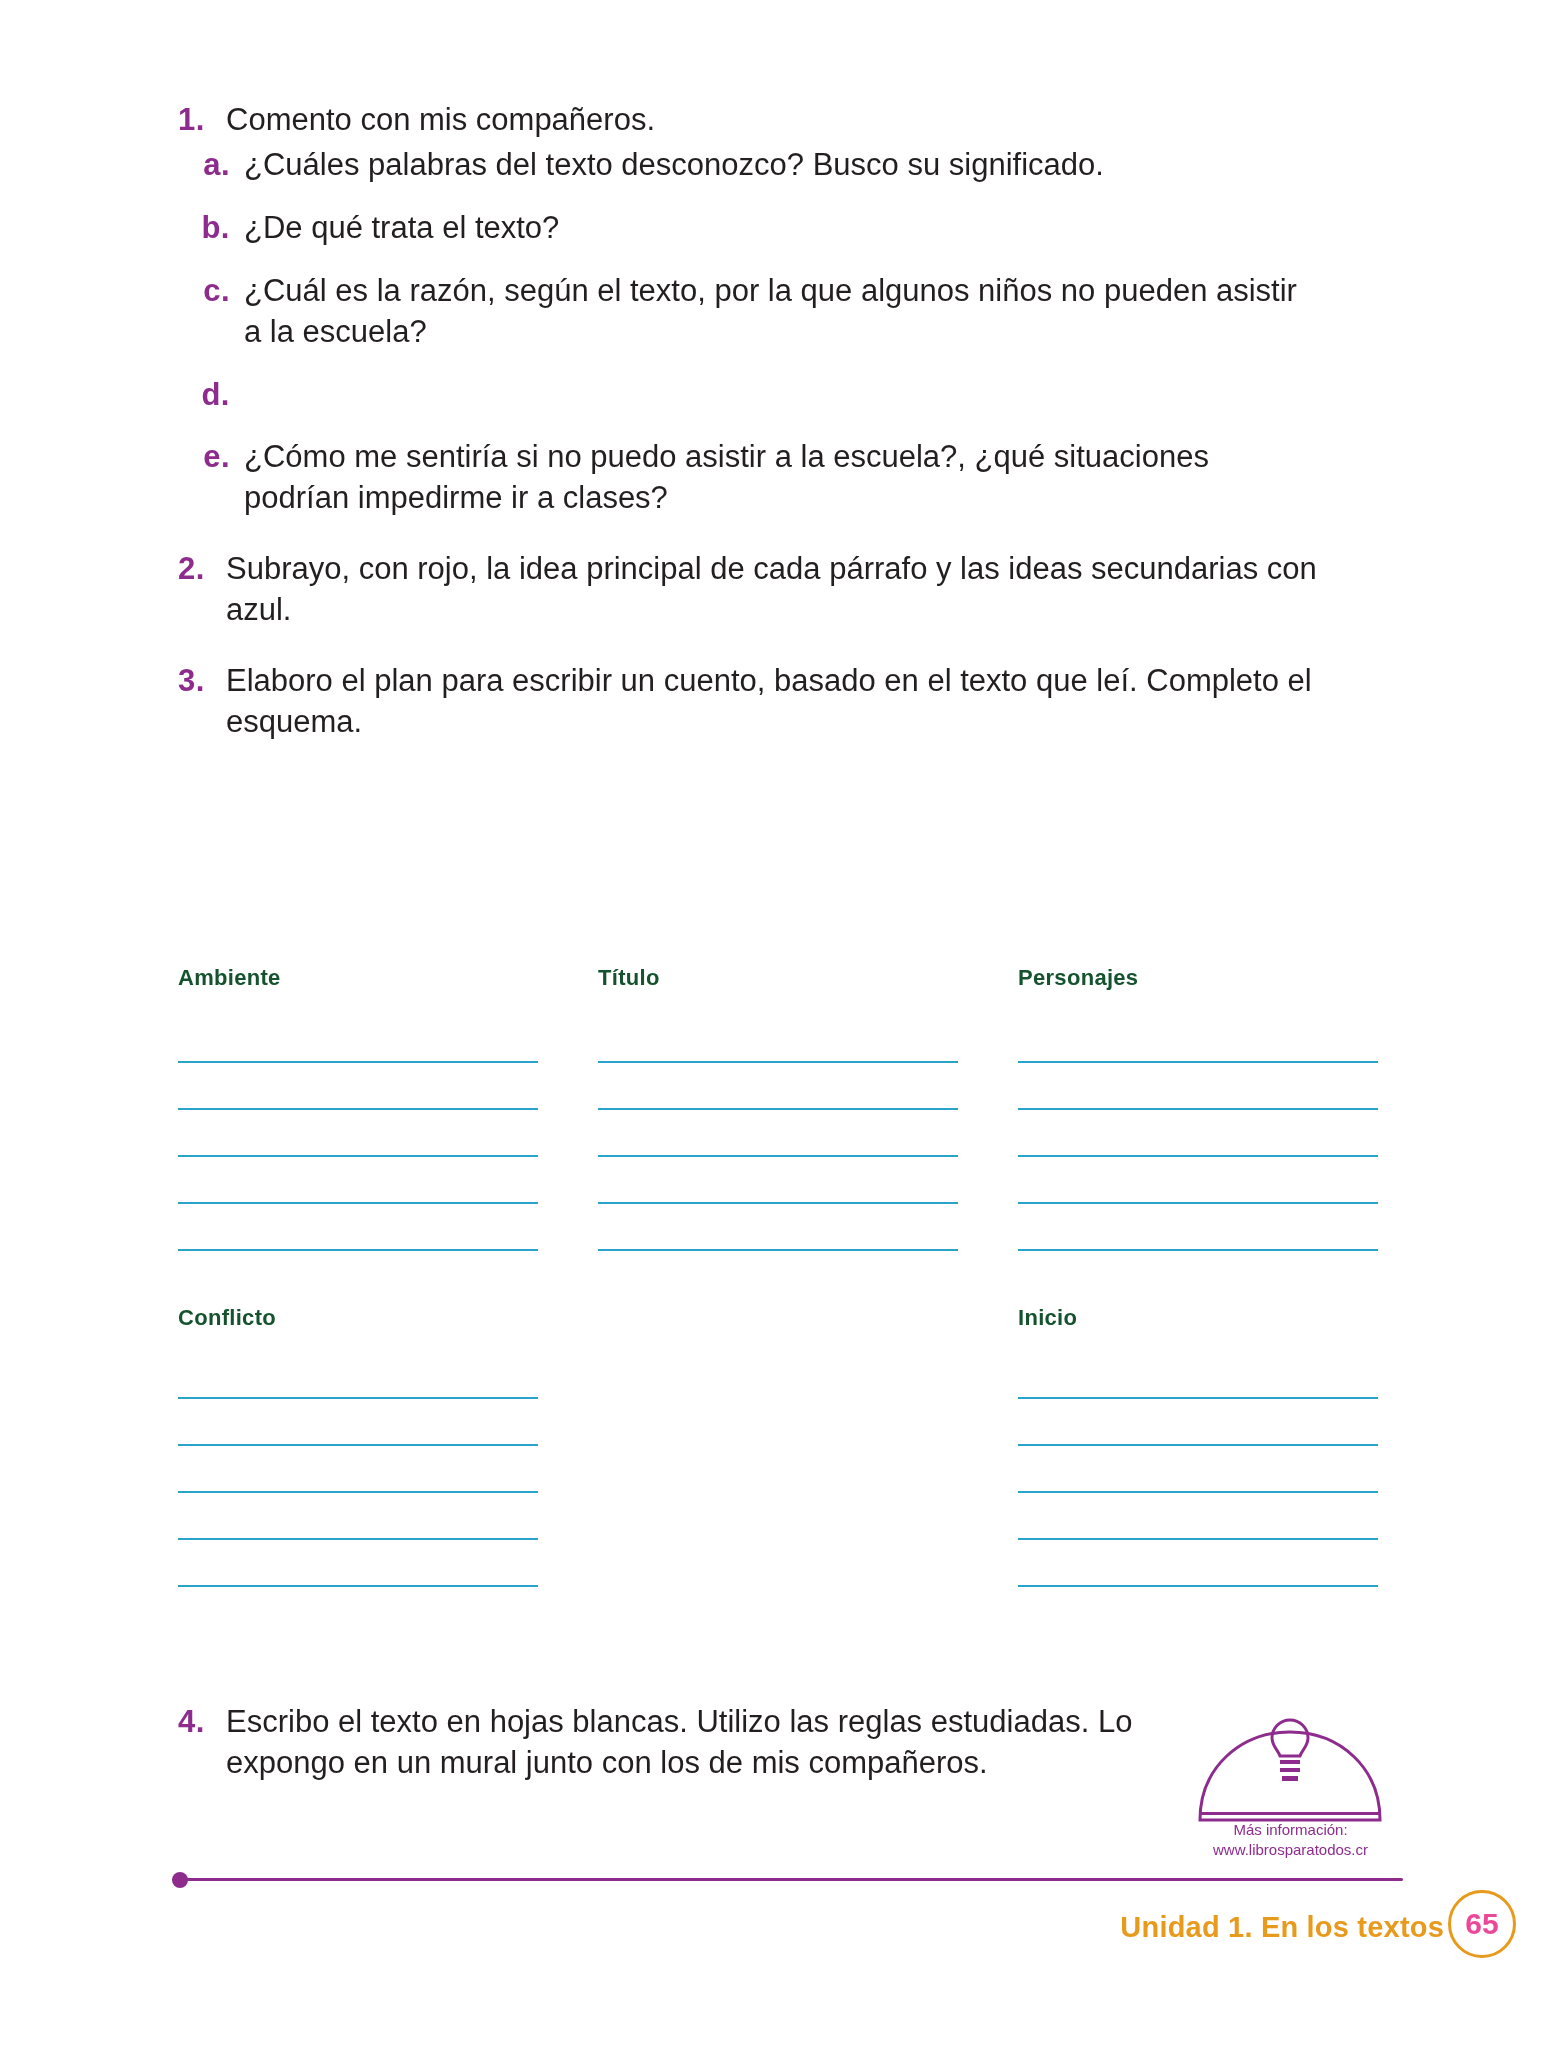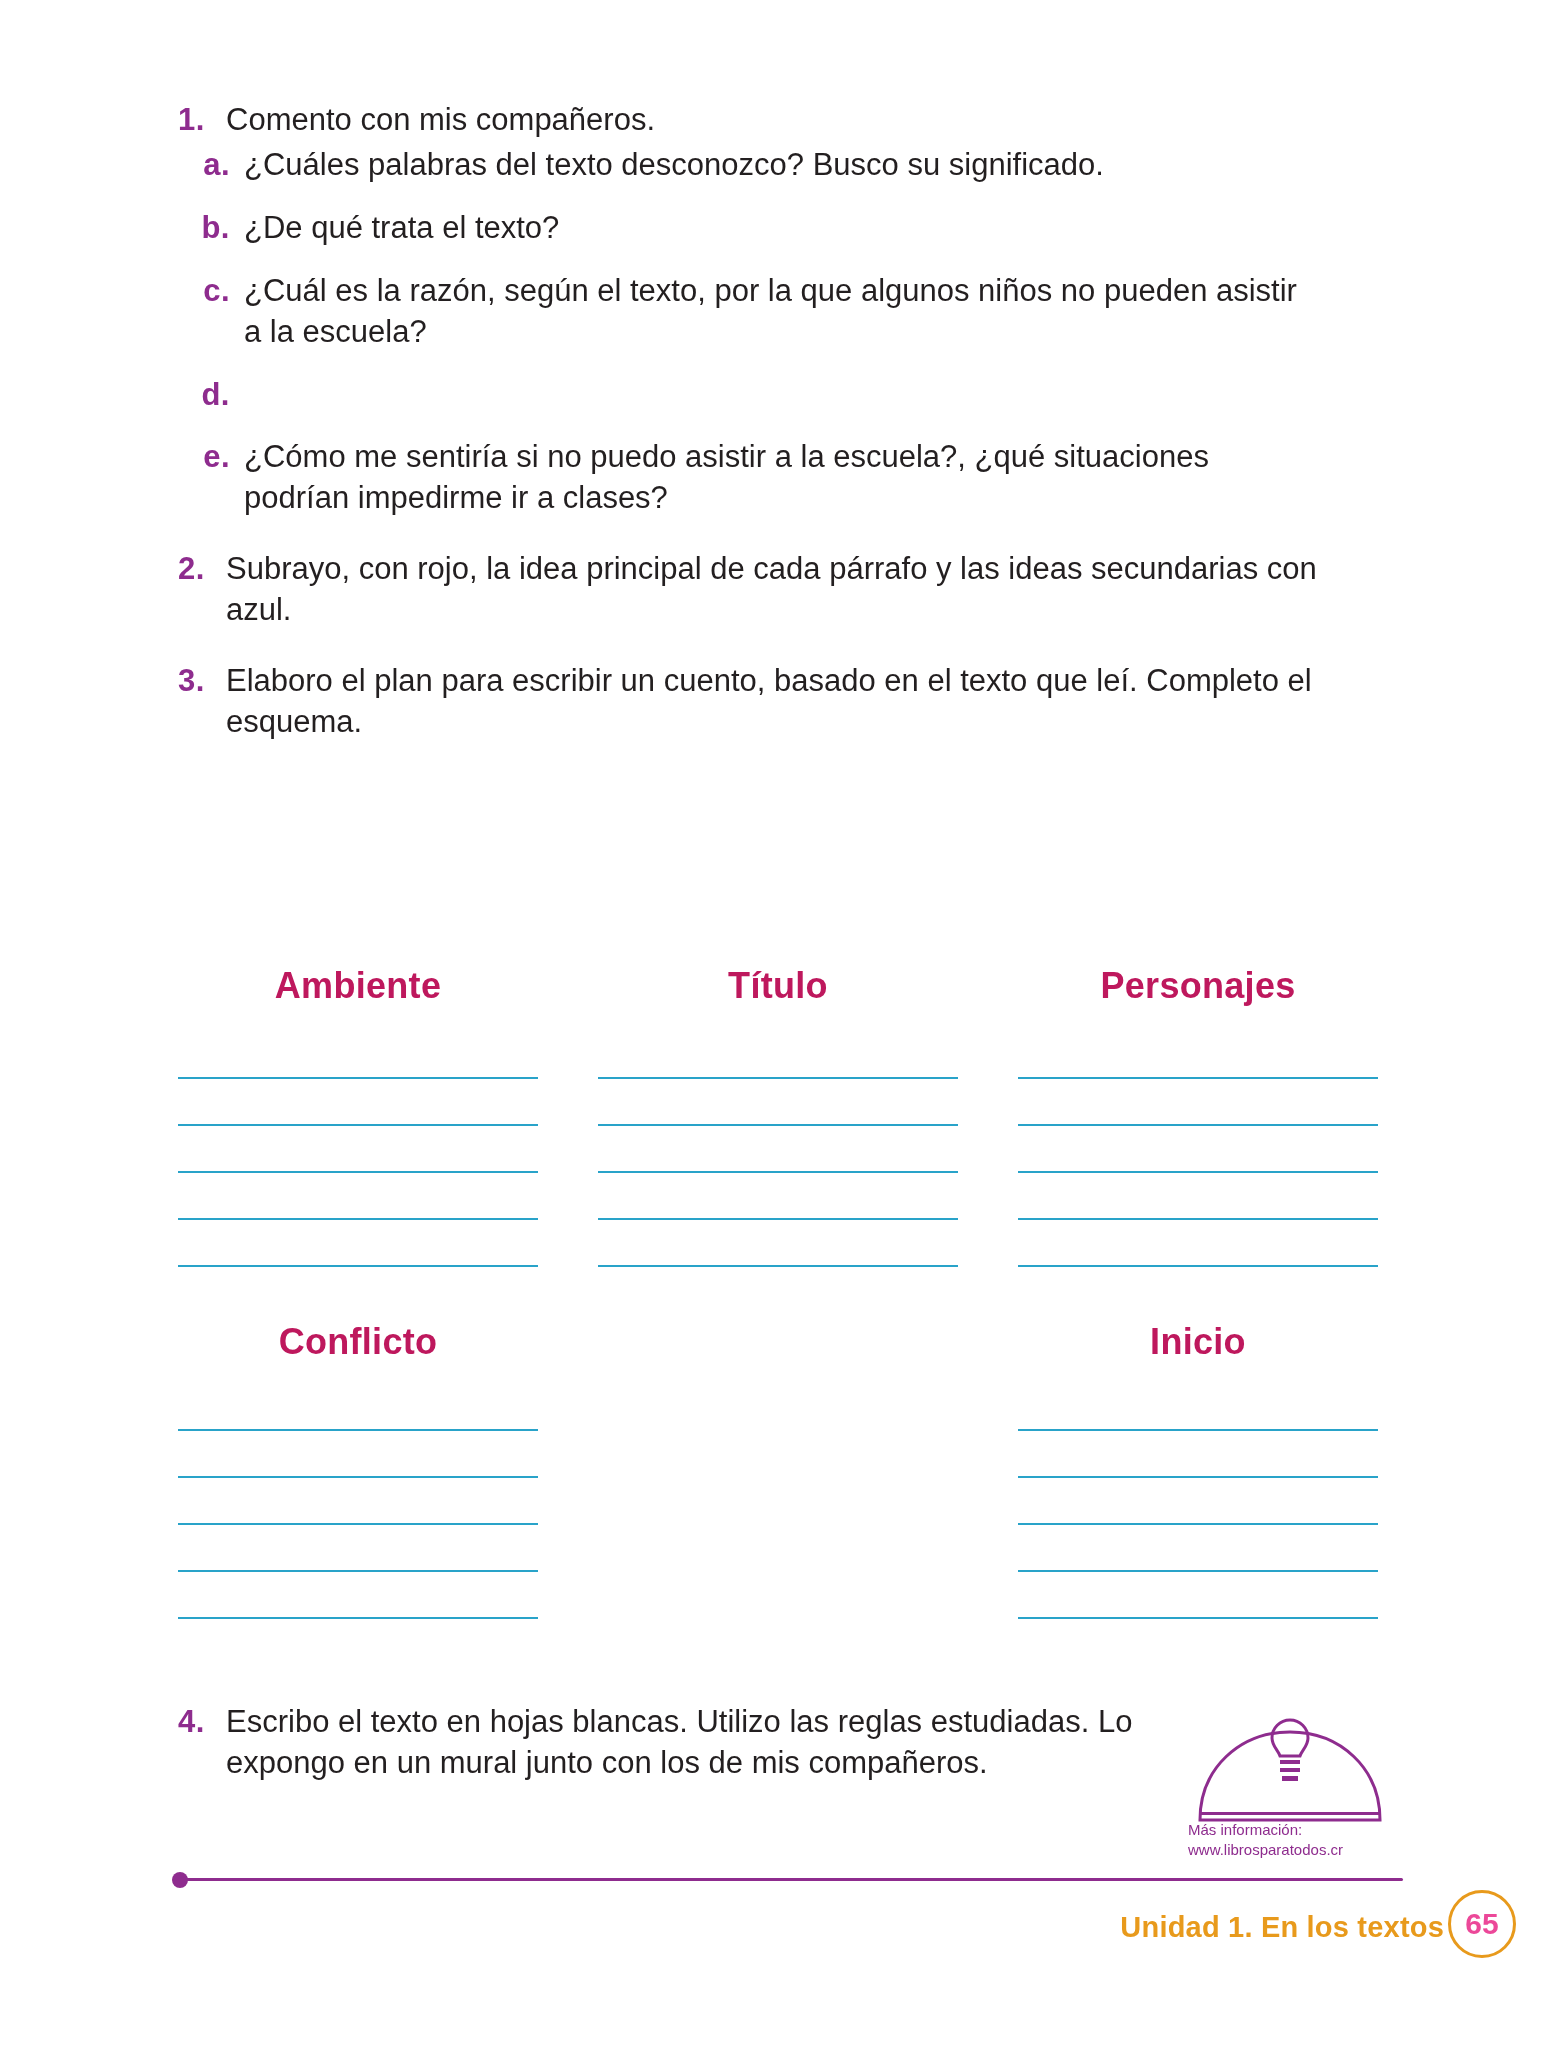--- a/index.html
+++ b/index.html
@@ -79,24 +79,24 @@
     width: 1200px;
   }
   .scheme-row {
     display: flex;
     justify-content: space-between;
   }
   .col {
     width: 360px;
   }
   .col-head {
-    text-align: center;
-    color: #be185d;
+    text-align: left;
+    color: #14532d;
     font-weight: bold;
-    font-size: 36px;
+    font-size: 22px;
     margin-bottom: 30px;
     letter-spacing: 0.3px;
   }
   .lines .ln {
     height: 45px;
     border-bottom: 2px solid #29a3c9;
   }
   .lines .ln:first-child { height: 40px; }
 
   .scheme-row.second { margin-top: 54px; }
@@ -161,20 +161,21 @@
     left: 1188px;
     top: 1716px;
     width: 205px;
     height: 150px;
   }
   .info-stamp .label {
     position: absolute;
     left: 0;
     top: 104px;
     width: 205px;
+    text-align: center;
     color: #8e2c8e;
     font-size: 15px;
     line-height: 1.35;
   }
   .info-stamp svg { position: absolute; left: 0; top: 0; }
 </style>
 </head>
 <body>
 
 <div class="page">

